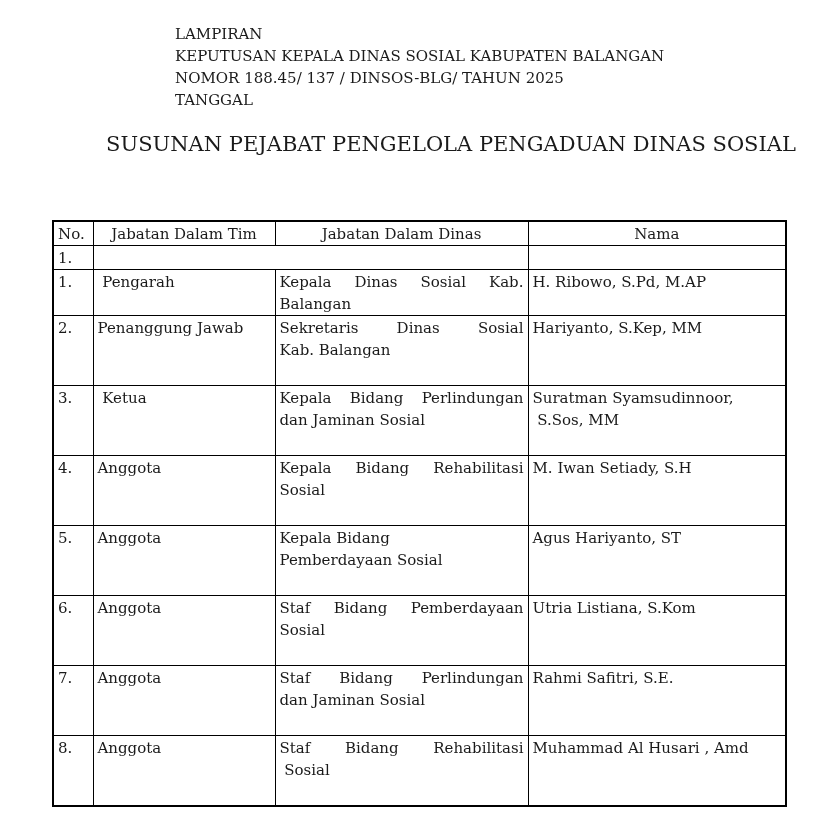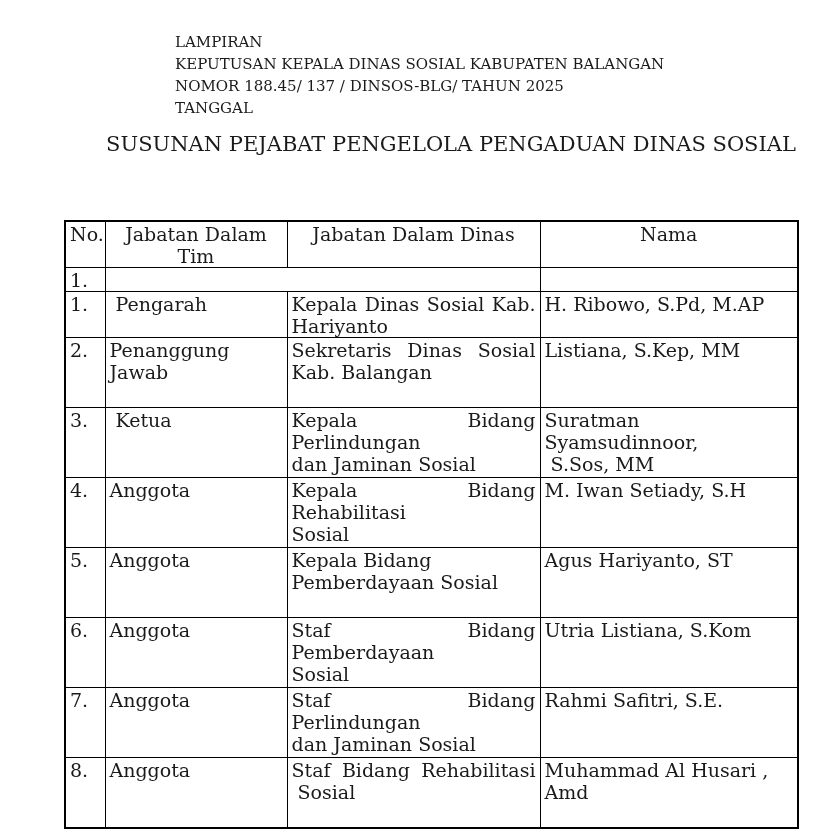--- a/index.html
+++ b/index.html
@@ -10,38 +10,37 @@
     color: #1a1a1a;
     position: relative;
     overflow: hidden;
   }
   .doc-header {
     position: absolute;
     left: 175px; top: 23px;
     font-size: 15px;
     line-height: 22px;
     white-space: nowrap;
-    margin-top: 8px;
   }
   .doc-title {
     position: absolute;
     left: 72px; top: 133px;
     width: 758px;
     text-align: center;
     font-size: 21px;
     line-height: 22px;
   }
   table.officials {
     position: absolute;
-    left: 64px; top: 220px;
+    left: 52px; top: 220px;
     width: 733px;
     border-collapse: collapse;
     table-layout: fixed;
     border: 2px solid #000000;
-    font-size: 19px;
+    font-size: 15px;
     line-height: 22px;
     padding-left: 20px;
   }
   table.officials th, table.officials td {
     border: 1px solid #000000;
     vertical-align: top;
     font-weight: normal;
     padding: 1px 4px 0 4px;
     overflow: hidden;
   }
@@ -96,32 +95,32 @@
       <tr>
         <td class="cell-no-section">1.</td>
         <td colspan="2"></td>
         <td class="cell-nama"></td>
       </tr>
       <tr>
         <td class="cell-no">1.</td>
         <td class="cell-tim"> Pengarah</td>
         <td class="cell-dinas">
           <span class="line stretch">Kepala Dinas Sosial Kab.</span>
-          <span class="line plain">Hariyanto</span>
+          <span class="line plain">Balangan</span>
         </td>
         <td class="cell-nama">H. Ribowo, S.Pd, M.AP</td>
       </tr>
       <tr>
         <td class="cell-no">2.</td>
         <td class="cell-tim">Penanggung Jawab</td>
         <td class="cell-dinas">
           <span class="line stretch">Sekretaris Dinas Sosial</span>
           <span class="line plain">Kab. Balangan</span>
         </td>
-        <td class="cell-nama">Listiana, S.Kep, MM</td>
+        <td class="cell-nama">Hariyanto, S.Kep, MM</td>
       </tr>
       <tr>
         <td class="cell-no">3.</td>
         <td class="cell-tim"> Ketua</td>
         <td class="cell-dinas">
           <span class="line stretch">Kepala Bidang Perlindungan</span>
           <span class="line plain">dan Jaminan Sosial</span>
         </td>
         <td class="cell-nama">Suratman Syamsudinnoor,
  S.Sos, MM</td>

